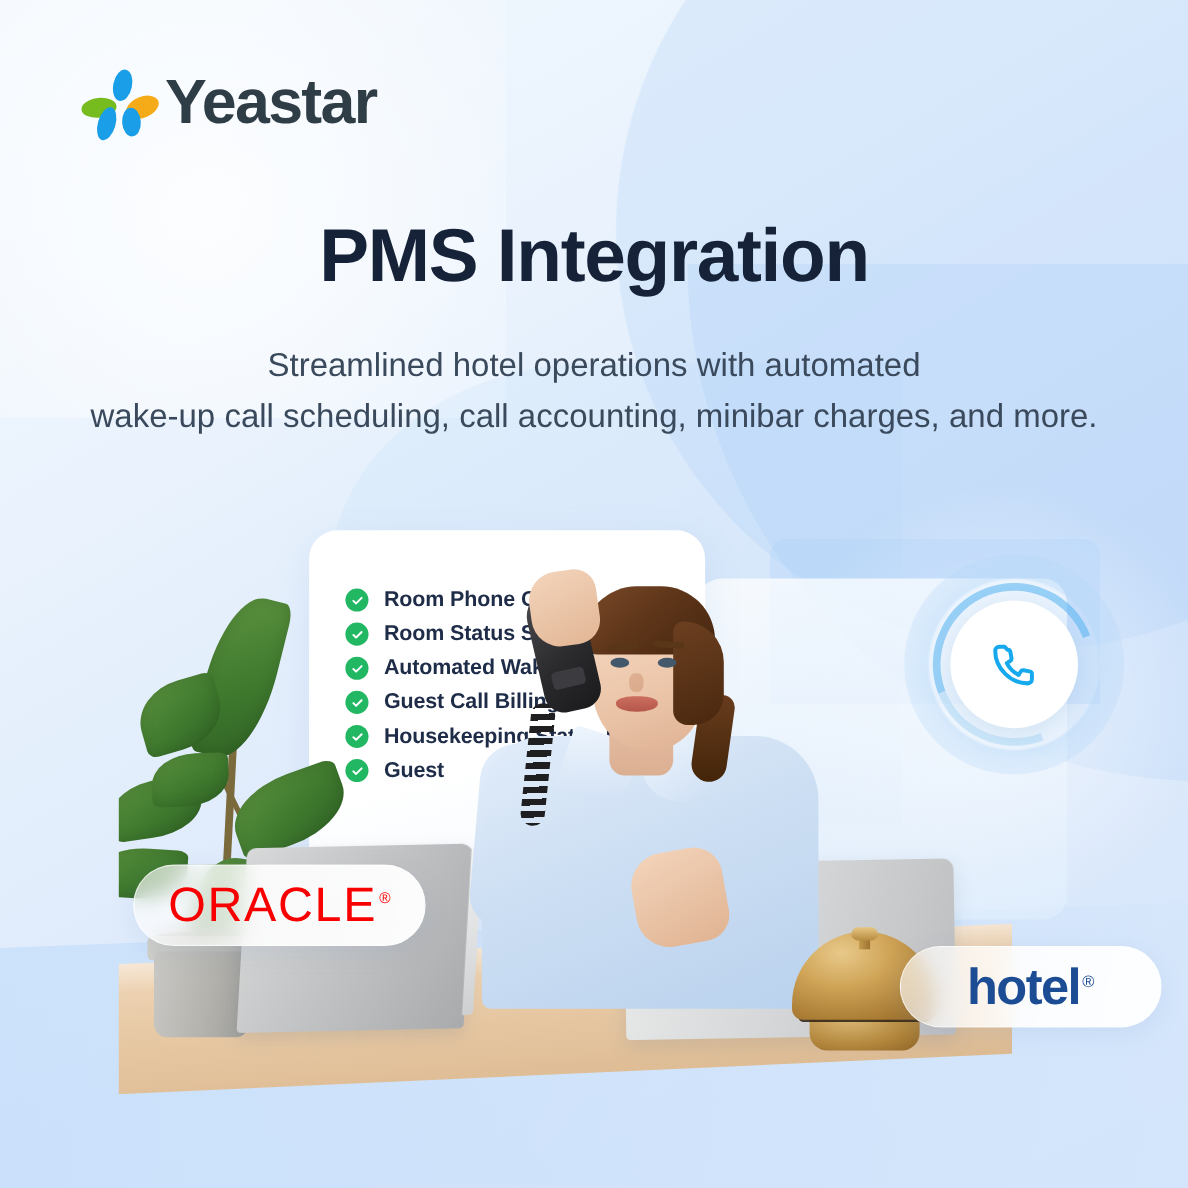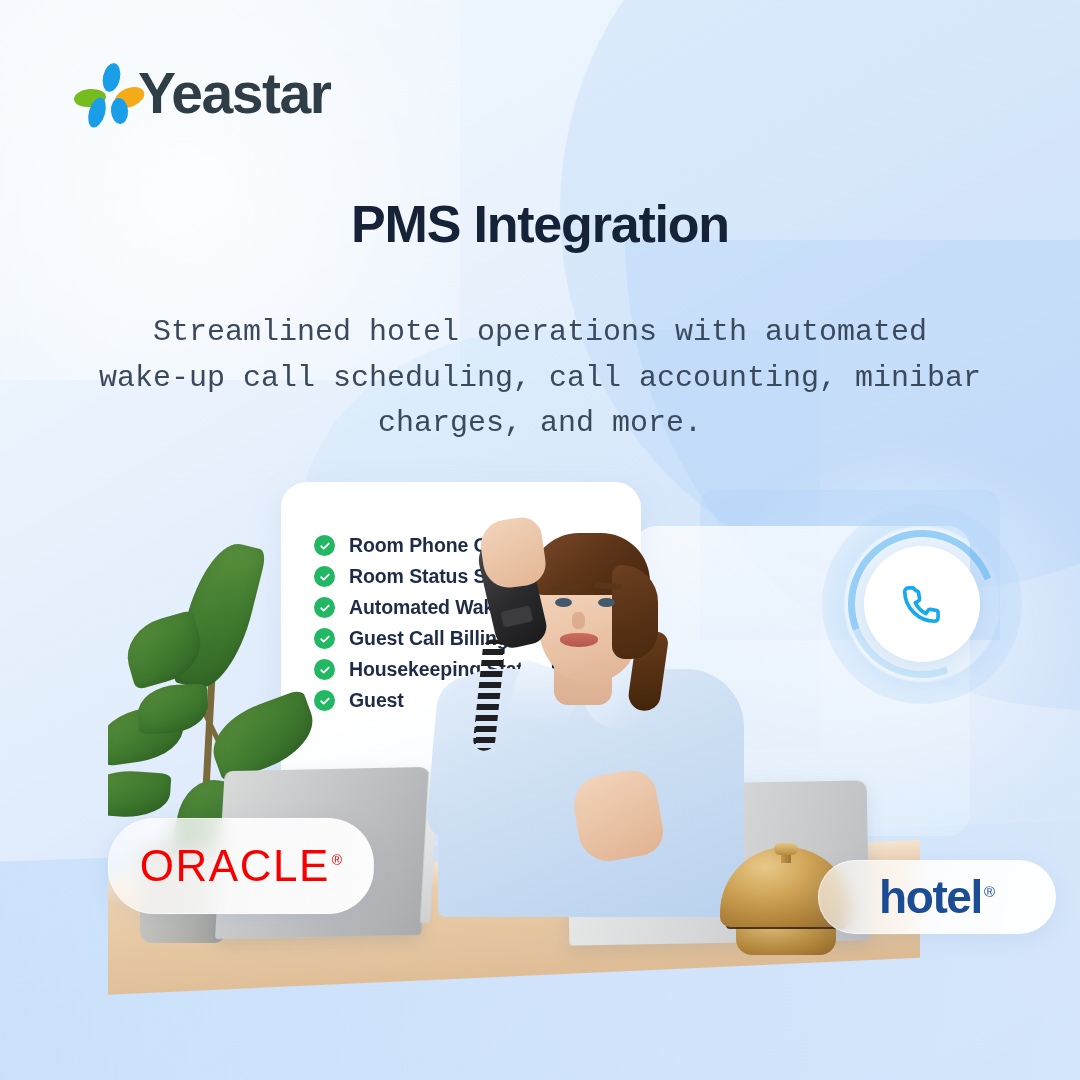--- a/index.html
+++ b/index.html
@@ -63,20 +63,21 @@
     width: 680px; height: 620px;
     background: radial-gradient(circle at 60% 70%, rgba(255,255,255,.85), rgba(255,255,255,0) 70%);
   }
 
   
   .logo {
     position: absolute;
     left: 76px; top: 62px;
     display: flex;
     align-items: center;
+    gap: 12px;
   }
   .logo-mark { position: relative; width: 62px; height: 62px; }
   .logo-mark .pet { position: absolute; border-radius: 50%; }
   .pet-top    { width: 17px; height: 29px; left: 27px; top: 1px;  background: #1a9ee8; transform: rotate(12deg); }
   .pet-right  { width: 31px; height: 19px; left: 38px; top: 26px; background: #f5ab17; transform: rotate(-22deg); }
   .pet-left   { width: 32px; height: 18px; left: -2px; top: 27px; background: #77bc1f; transform: rotate(-6deg); }
   .pet-bl     { width: 16px; height: 31px; left: 13px; top: 35px; background: #1a9ee8; transform: rotate(16deg); }
   .pet-br     { width: 17px; height: 26px; left: 35px; top: 36px; background: #1a9ee8; transform: rotate(-4deg); }
 
   .logo-word {
@@ -85,36 +86,35 @@
     color: #2f3e46;
     letter-spacing: -1.5px;
     line-height: 1;
   }
 
   
   .page-title {
     position: absolute;
     left: 0; right: 0; top: 198px;
     text-align: center;
-    font-size: 52px;
+    font-size: 68px;
     font-weight: 700;
     letter-spacing: -1.2px;
     color: #152238;
     line-height: 1;
   }
   .page-subtitle {
     position: absolute;
     left: 0; right: 0; top: 310px;
     text-align: center;
     font-size: 30px;
     font-weight: 400;
     color: #3a4a5c;
     line-height: 1.52;
     padding: 0 60px;
-    font-family: Liberation Mono, monospace;
   }
   .page-subtitle .sub-line { display: block; }
 
   
   .scene { position: absolute; left: 0; top: 430px; width: 1080px; height: 600px; }
 
   
   .panel-right {
     position: absolute;
     left: 634px; top: 96px;
@@ -426,21 +426,21 @@
     display: flex;
     align-items: center;
     justify-content: center;
     border-radius: 46px;
     background: linear-gradient(100deg, rgba(255,255,255,.62) 0%, rgba(255,255,255,.88) 45%, rgba(255,255,255,.96) 100%);
     backdrop-filter: blur(9px);
     -webkit-backdrop-filter: blur(9px);
     border: 1px solid rgba(255,255,255,.6);
     box-shadow: 0 6px 22px rgba(110,150,195,.14);
   }
-  .pill-oracle { left: 108px; top: 786px; width: 266px; height: 96px; margin-top: 32px; }
+  .pill-oracle { left: 121px; top: 786px; width: 266px; height: 74px; }
   .pill-micros { left: 818px; top: 860px; width: 238px; height: 74px; }
 
   .oracle-word {
     font-size: 44px;
     font-weight: 400;
     color: #f80000;
     letter-spacing: 1.5px;
     line-height: 1;
     position: relative;
     font-family: "Liberation Sans", sans-serif;

